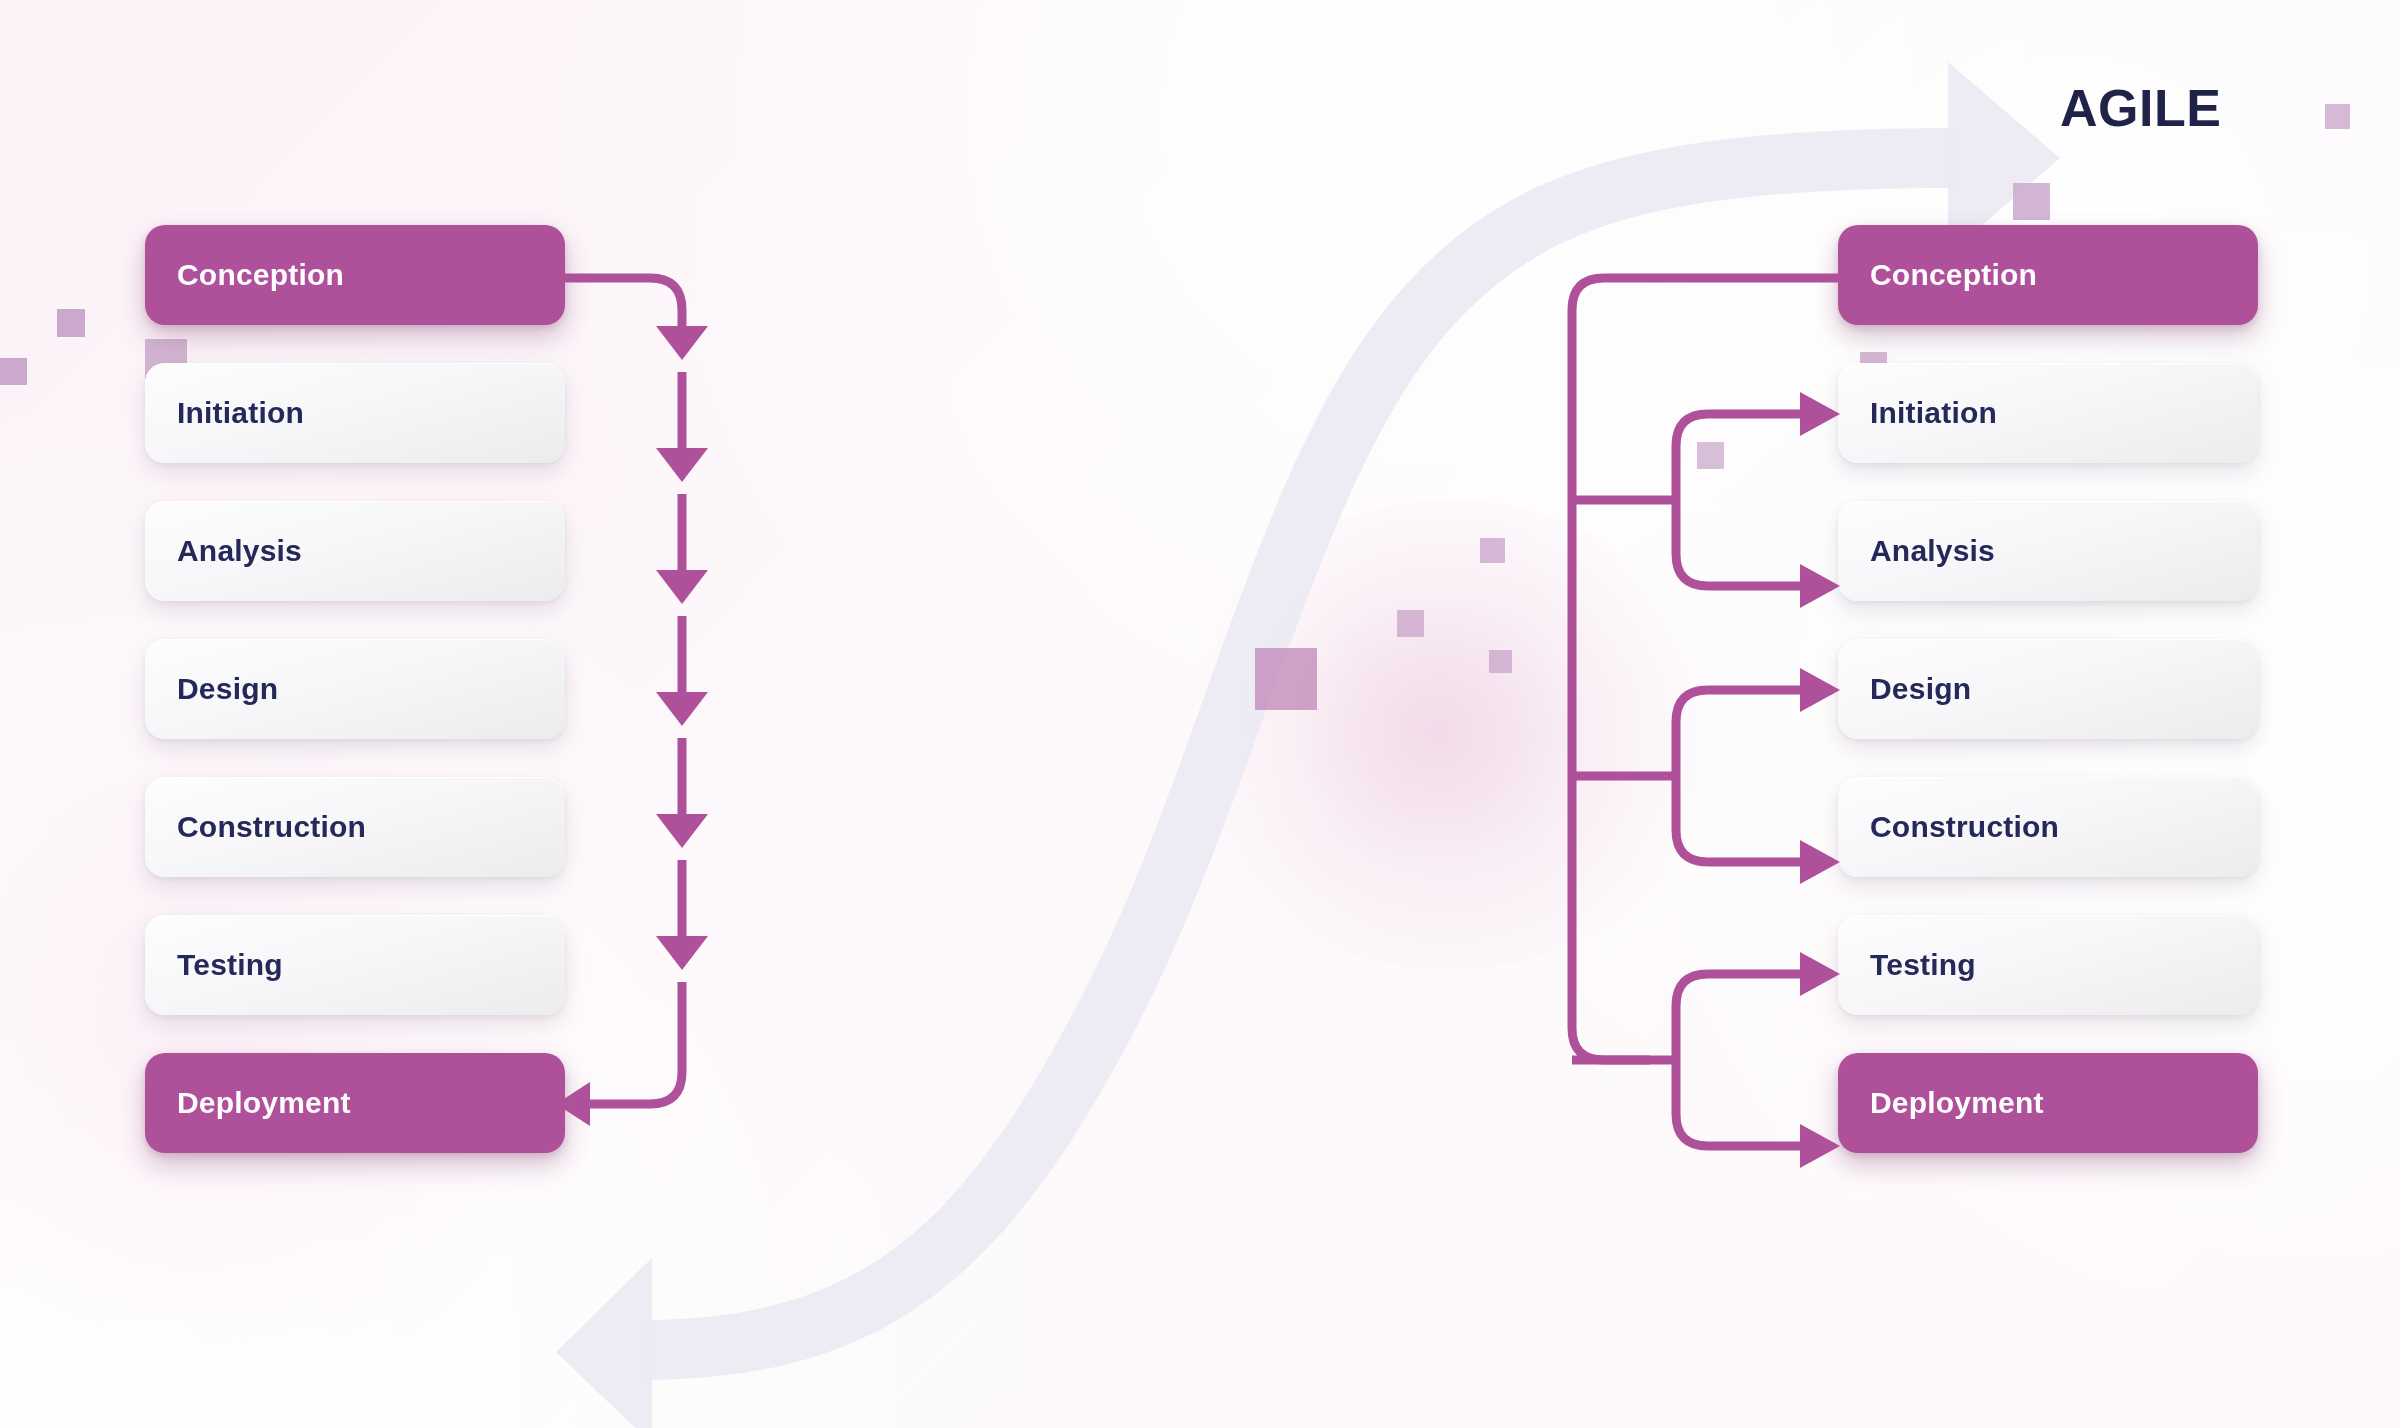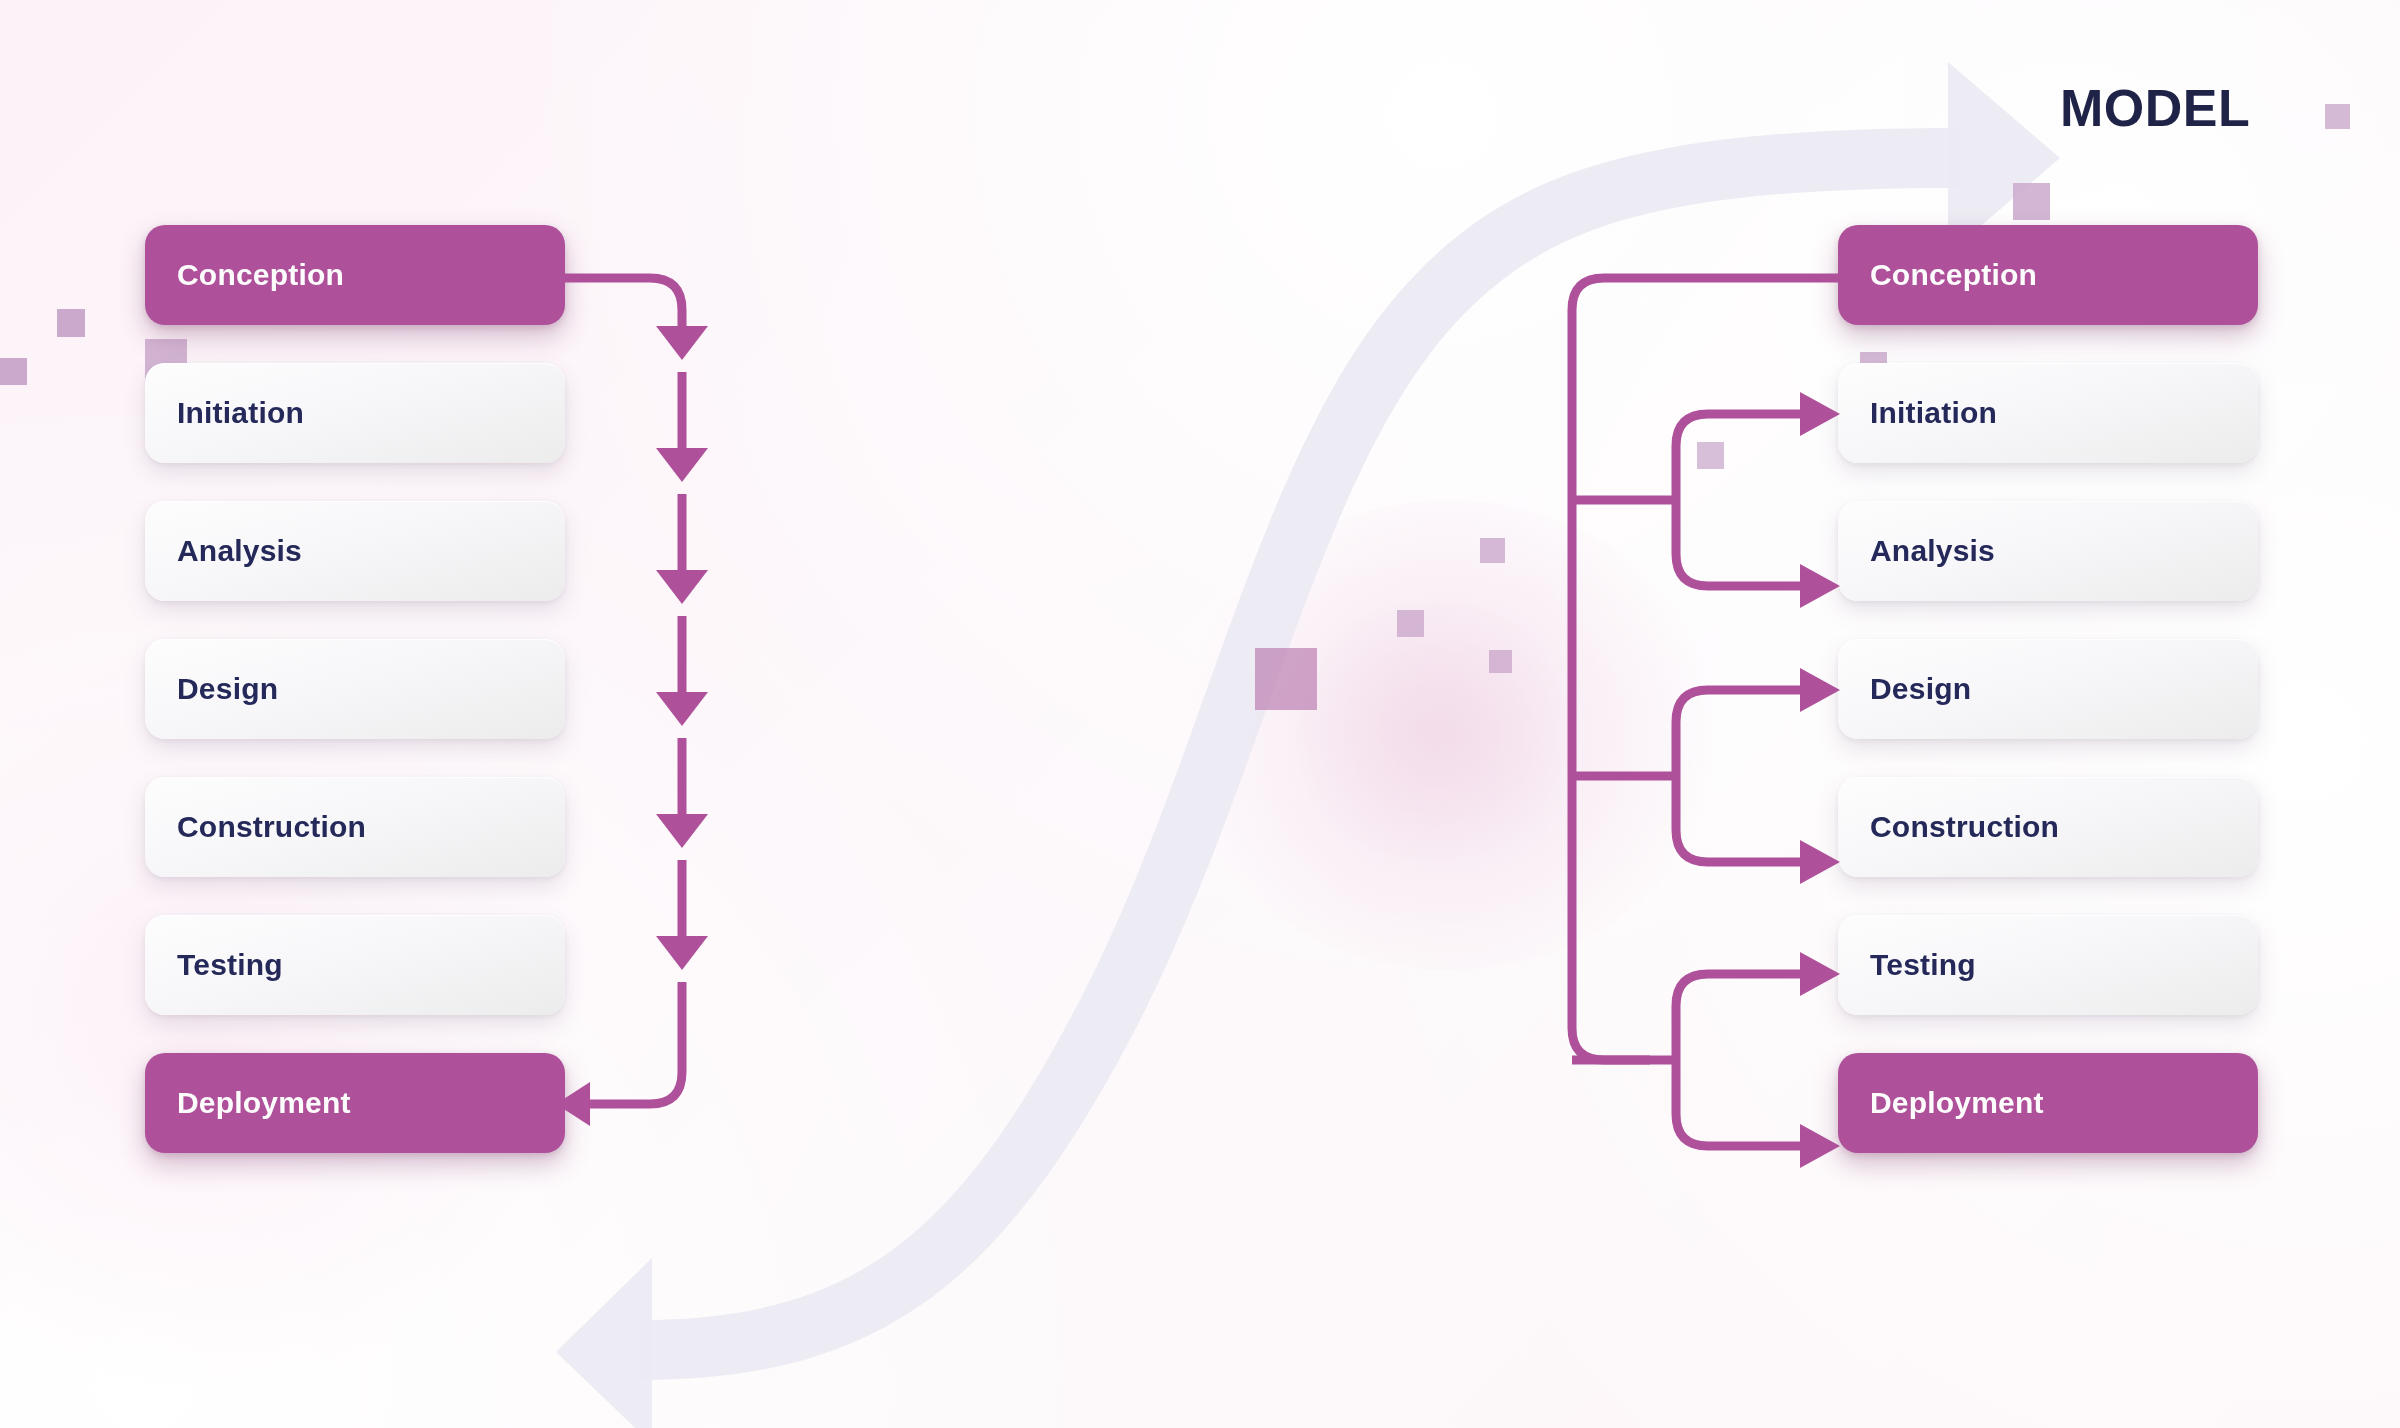--- a/index.html
+++ b/index.html
@@ -245,15 +245,15 @@
       <path d="M 1800 564 V 608 L 1840 586 Z"></path>
       <path d="M 1800 668 V 712 L 1840 690 Z"></path>
       <path d="M 1800 840 V 884 L 1840 862 Z"></path>
       <path d="M 1800 952 V 996 L 1840 974 Z"></path>
       <path d="M 1800 1124 V 1168 L 1840 1146 Z"></path>
     </g>
   </svg>
 
   <div class="vs-square"></div>
 
-  <div class="title" id="agile-title">MODEL</div>
+  <div class="title" id="agile-title">AGILE</div>
 
 </div>
 
 </body></html>

